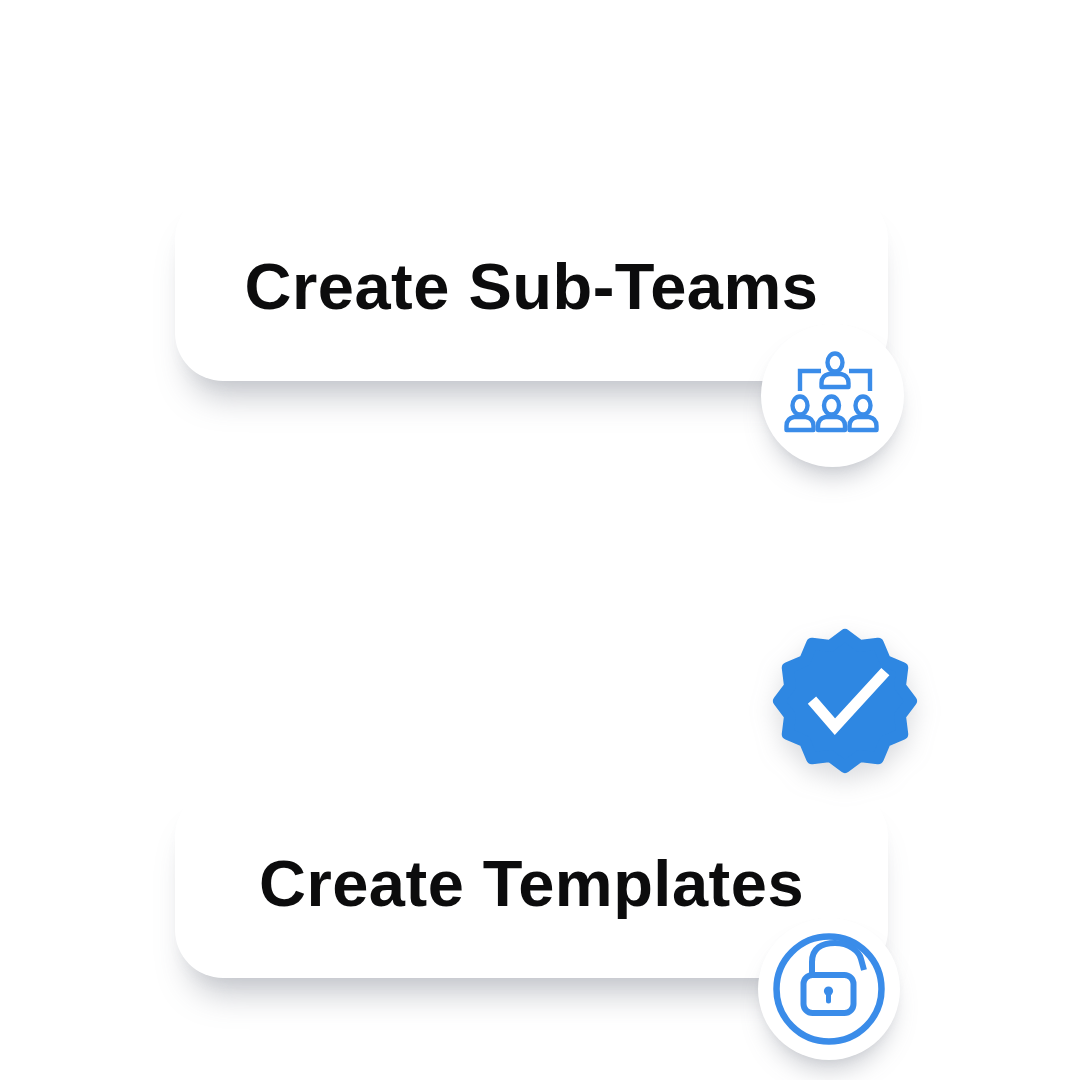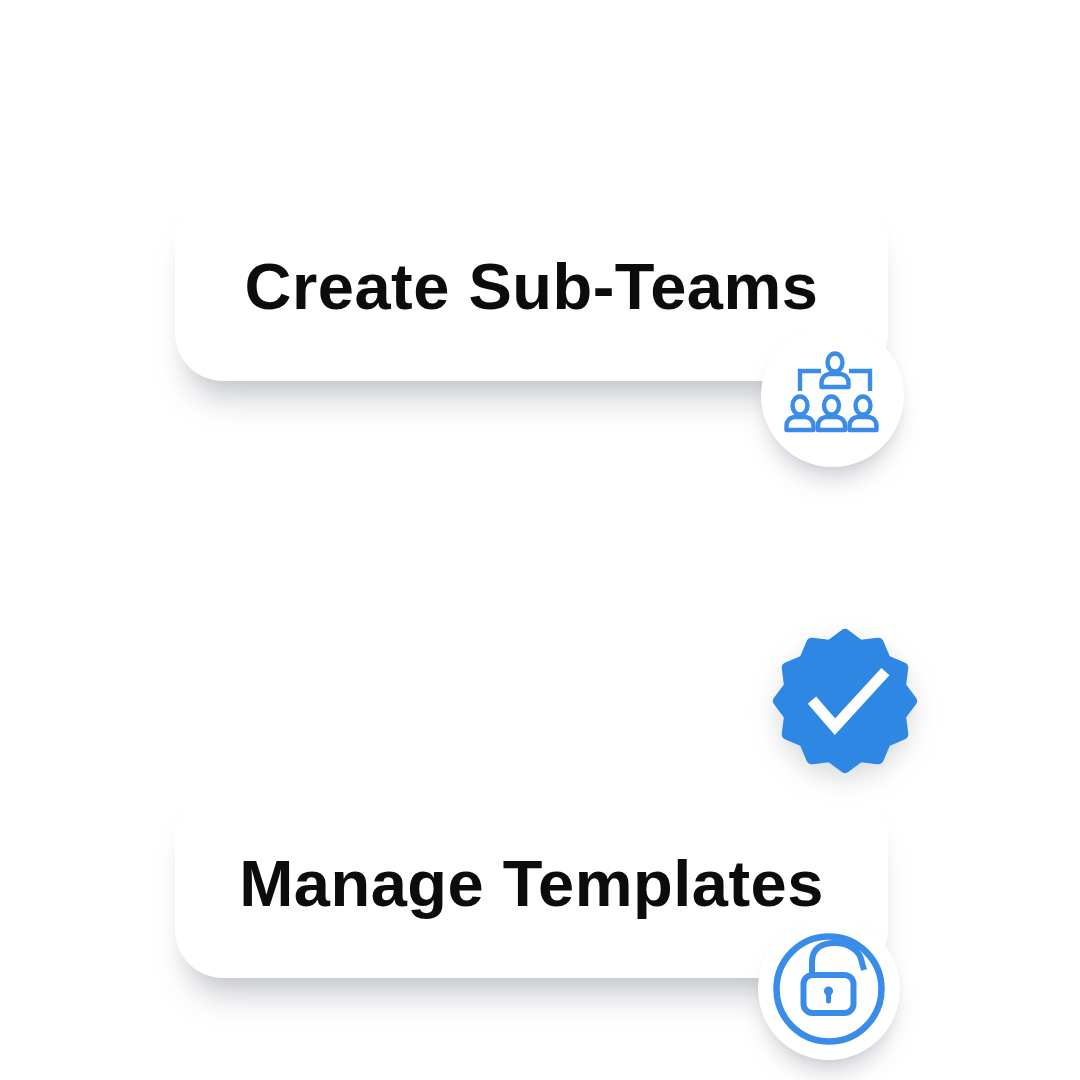--- a/index.html
+++ b/index.html
@@ -117,21 +117,21 @@
 
 
   <div class="badge">
     <svg width="156" height="156" viewBox="-85 -85 170 170">
       <polygon class="seal" stroke-width="13" stroke-linejoin="round" points="72,0 59.9,16.1 62.4,36 43.8,43.8 36,62.4 16.1,59.9 0,72 -16.1,59.9 -36,62.4 -43.8,43.8 -62.4,36 -59.9,16.1 -72,0 -59.9,-16.1 -62.4,-36 -43.8,-43.8 -36,-62.4 -16.1,-59.9 0,-72 16.1,-59.9 36,-62.4 43.8,-43.8 62.4,-36 59.9,-16.1"></polygon>
       <path class="check fill-none" stroke-width="12" stroke-linecap="butt" stroke-linejoin="miter" d="M -36 -1 L -11 28 L 44 -32"></path>
     </svg>
   </div>
 
   <div class="card card3">
-    <span class="card-label">Manage Templates</span>
+    <span class="card-label">Create Templates</span>
   </div>
 
   <div class="icon-circle circle-unlock">
     <svg width="142" height="142" viewBox="0 0 142 142">
 
       <circle class="stroke-blue fill-white" stroke-width="6.5" cx="71" cy="71" r="52.5"></circle>
 
       <path class="stroke-blue fill-none" stroke-width="6" stroke-linecap="butt" d="M54 58 L54 44 C54 30 64 25 77 25 C91 25 101 33 103 41 L106 52"></path>
 
       <rect class="stroke-blue fill-white" stroke-width="6" x="45.5" y="57" width="50" height="38" rx="9"></rect>

